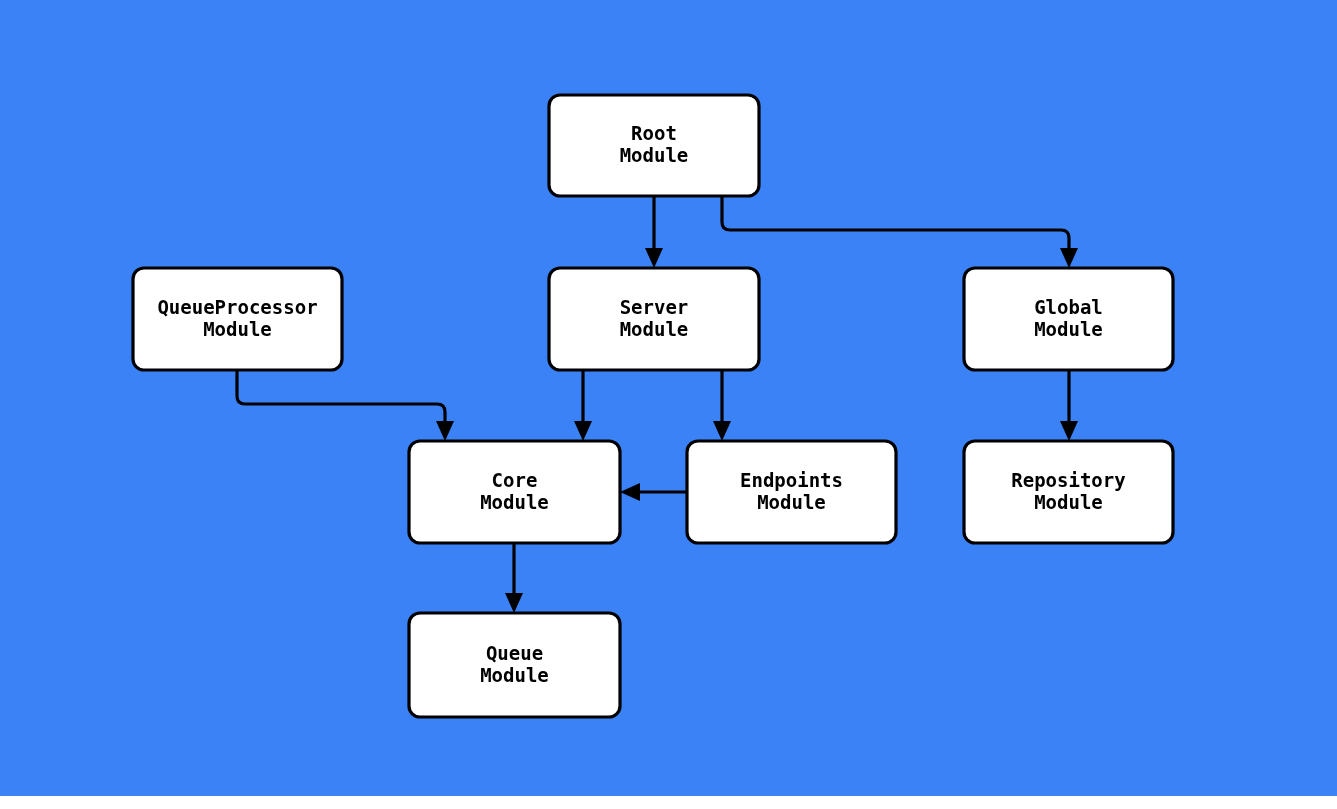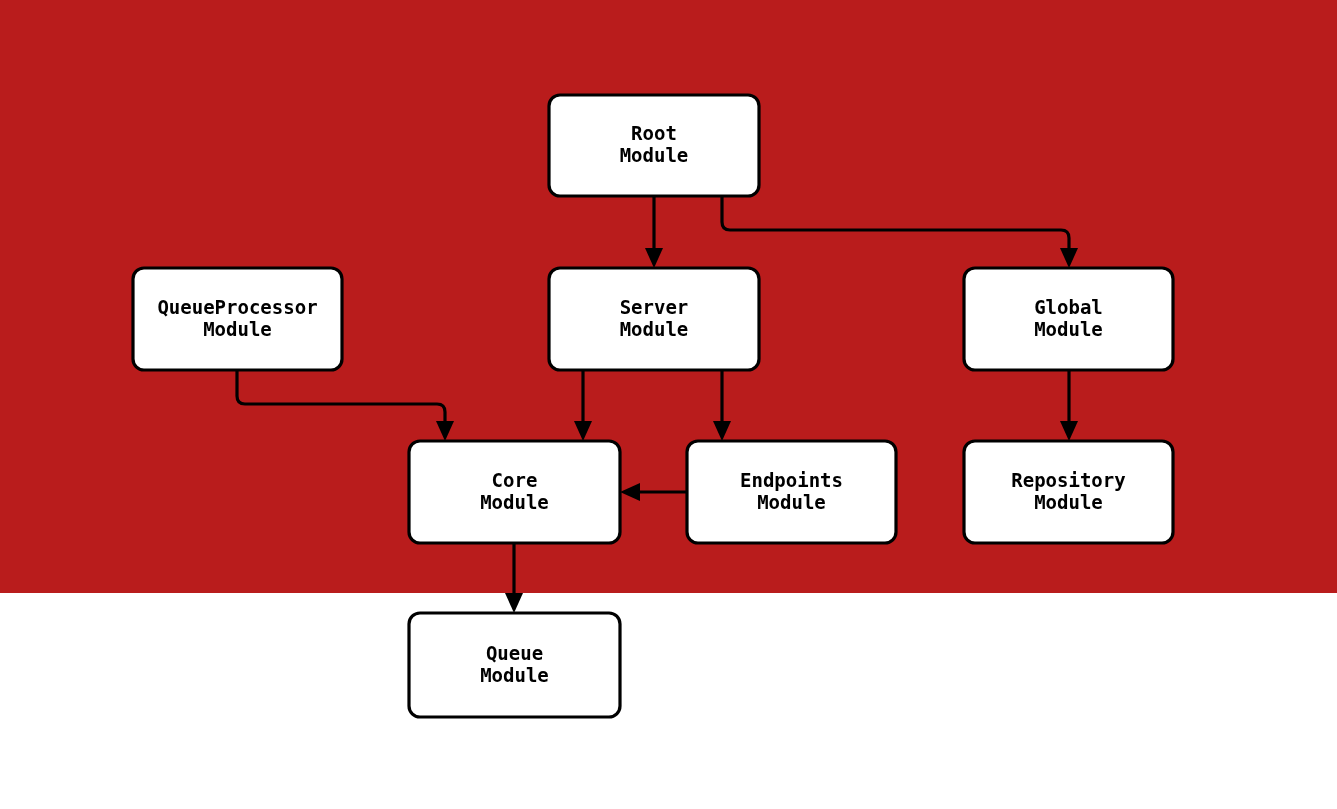--- a/index.html
+++ b/index.html
@@ -10,22 +10,22 @@
   }
   body {
     width: 1337px;
     height: 809px;
     overflow: hidden;
     font-family: "DejaVu Sans Mono", "Liberation Mono", monospace;
   }
   #diagram-canvas {
     position: relative;
     width: 1337px;
-    height: 593px;
-    background: #b91c1c;
+    height: 796px;
+    background: #3b82f6;
   }
   svg#graph {
     position: absolute;
     top: 0;
     left: 0;
     width: 1337px;
     height: 809px;
     display: block;
   }
   .node-rect {

